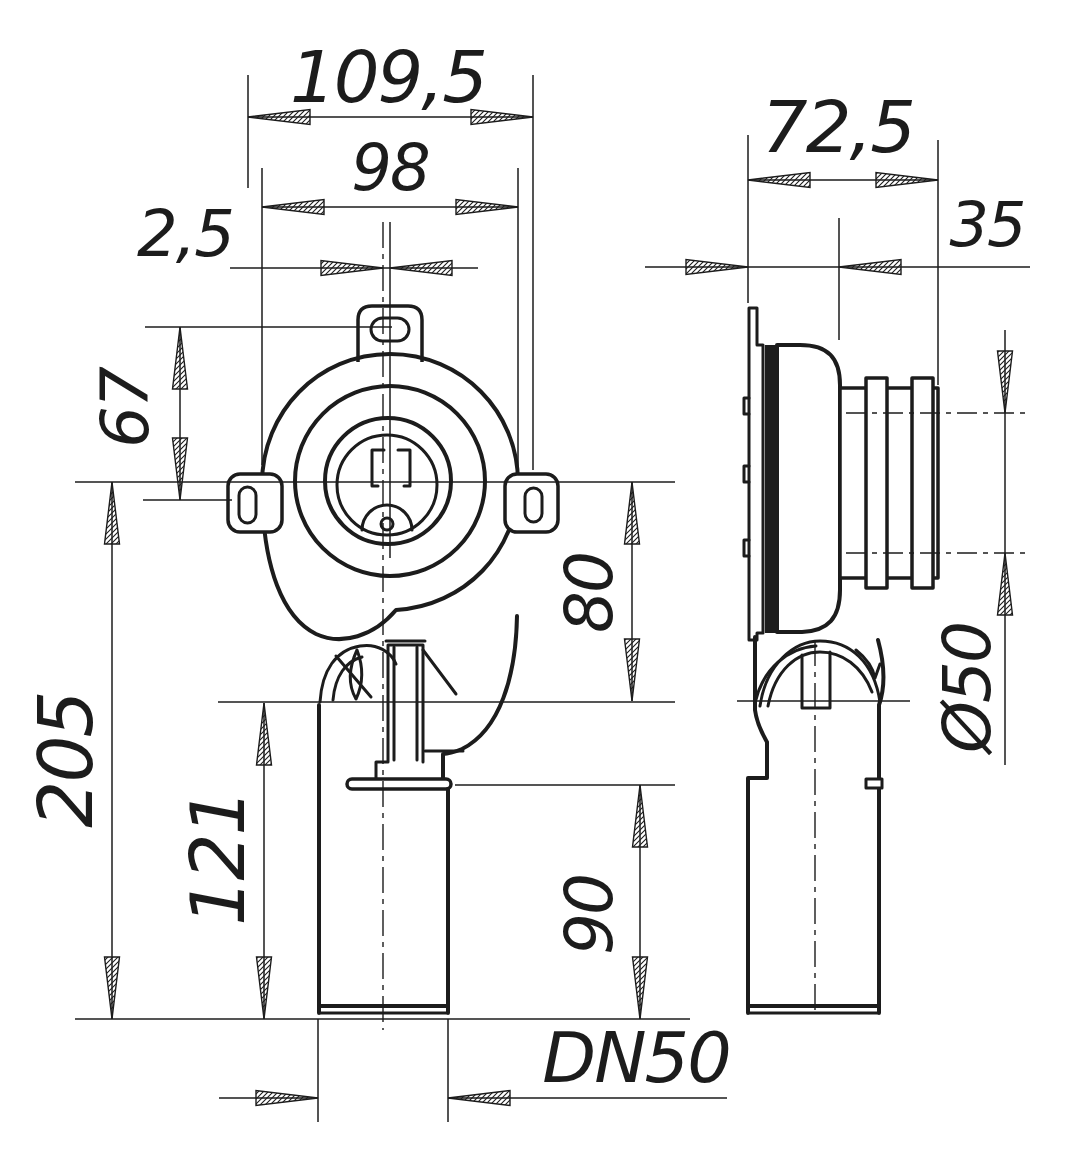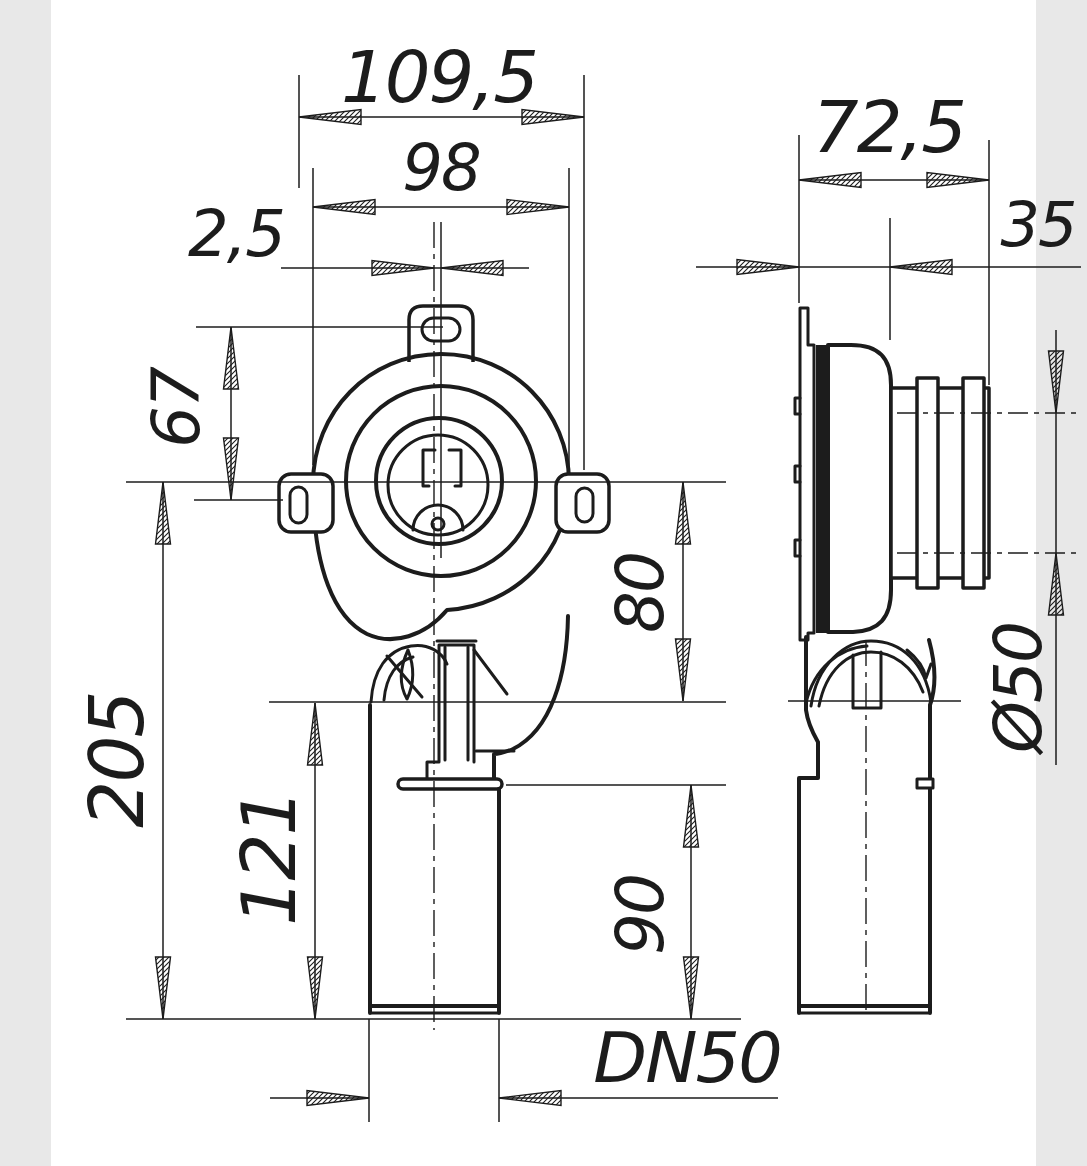--- a/index.html
+++ b/index.html
@@ -1,16 +1,16 @@
 <!DOCTYPE html>
 <html><head>
 <meta charset="utf-8">
 <style>
   html,body{margin:0;padding:0;background:#e8e8e8;}
-  .stage{width:985px;height:1166px;background:#ffffff;position:relative;margin:0 auto;
+  .stage{width:1087px;height:1166px;background:#ffffff;position:relative;margin:0 auto;
          font-family:"DejaVu Sans","Liberation Sans",sans-serif;}
   svg{display:block;}
   .contour{fill:none;stroke:#1c1c1c;stroke-width:4;stroke-linecap:round;stroke-linejoin:round;}
   .contour2{fill:none;stroke:#1c1c1c;stroke-width:3;stroke-linecap:round;stroke-linejoin:round;}
   .contour2w{fill:#ffffff;stroke:#1c1c1c;stroke-width:3;stroke-linejoin:round;}
   .contourw{fill:#ffffff;stroke:#1c1c1c;stroke-width:3.5;stroke-linejoin:round;}
   .thin{fill:none;stroke:#1c1c1c;stroke-width:1.5;}
   .cline{fill:none;stroke:#1c1c1c;stroke-width:1.4;stroke-dasharray:26 6 5 6;}
   .bore{fill:none;stroke:#1c1c1c;stroke-width:1.5;stroke-dasharray:20 6 5 6;}
   .arrow{fill:url(#hatch);stroke:#1c1c1c;stroke-width:1.4;stroke-linejoin:miter;}

